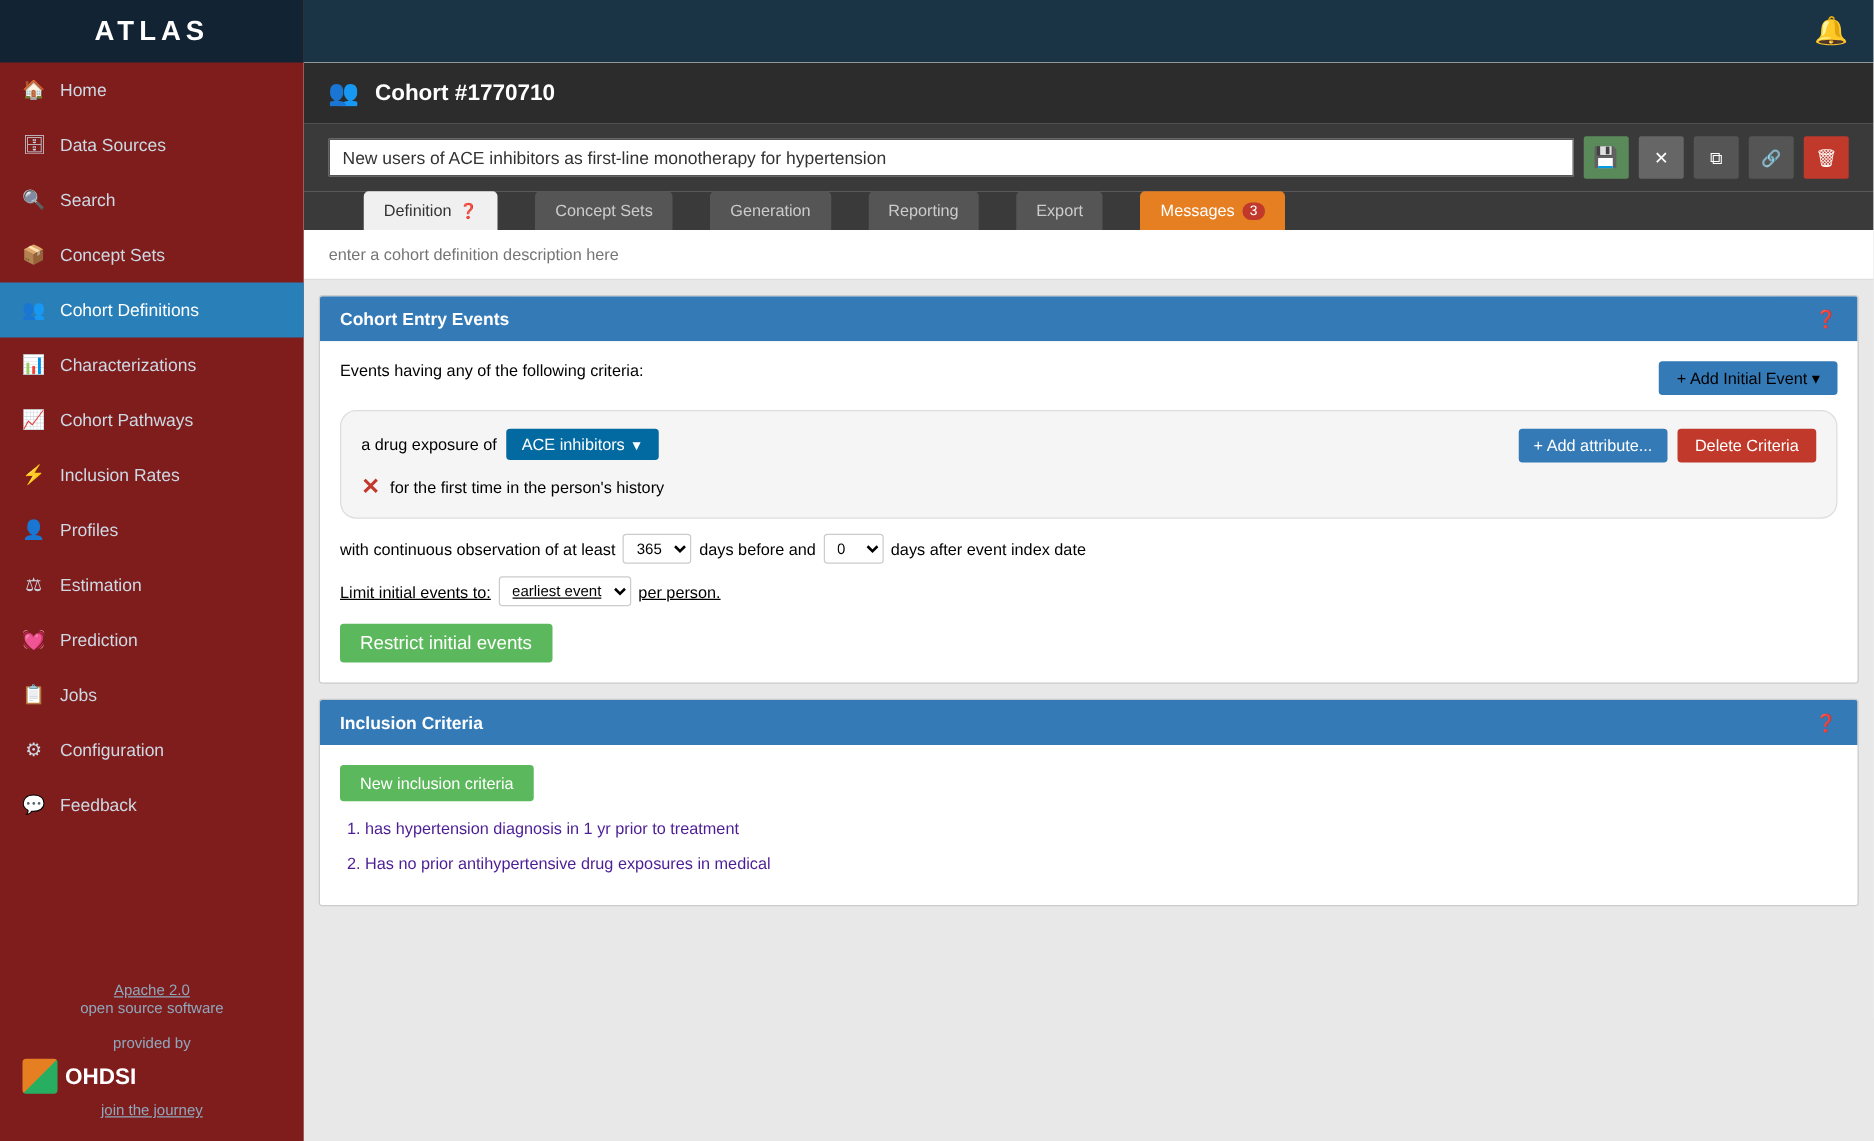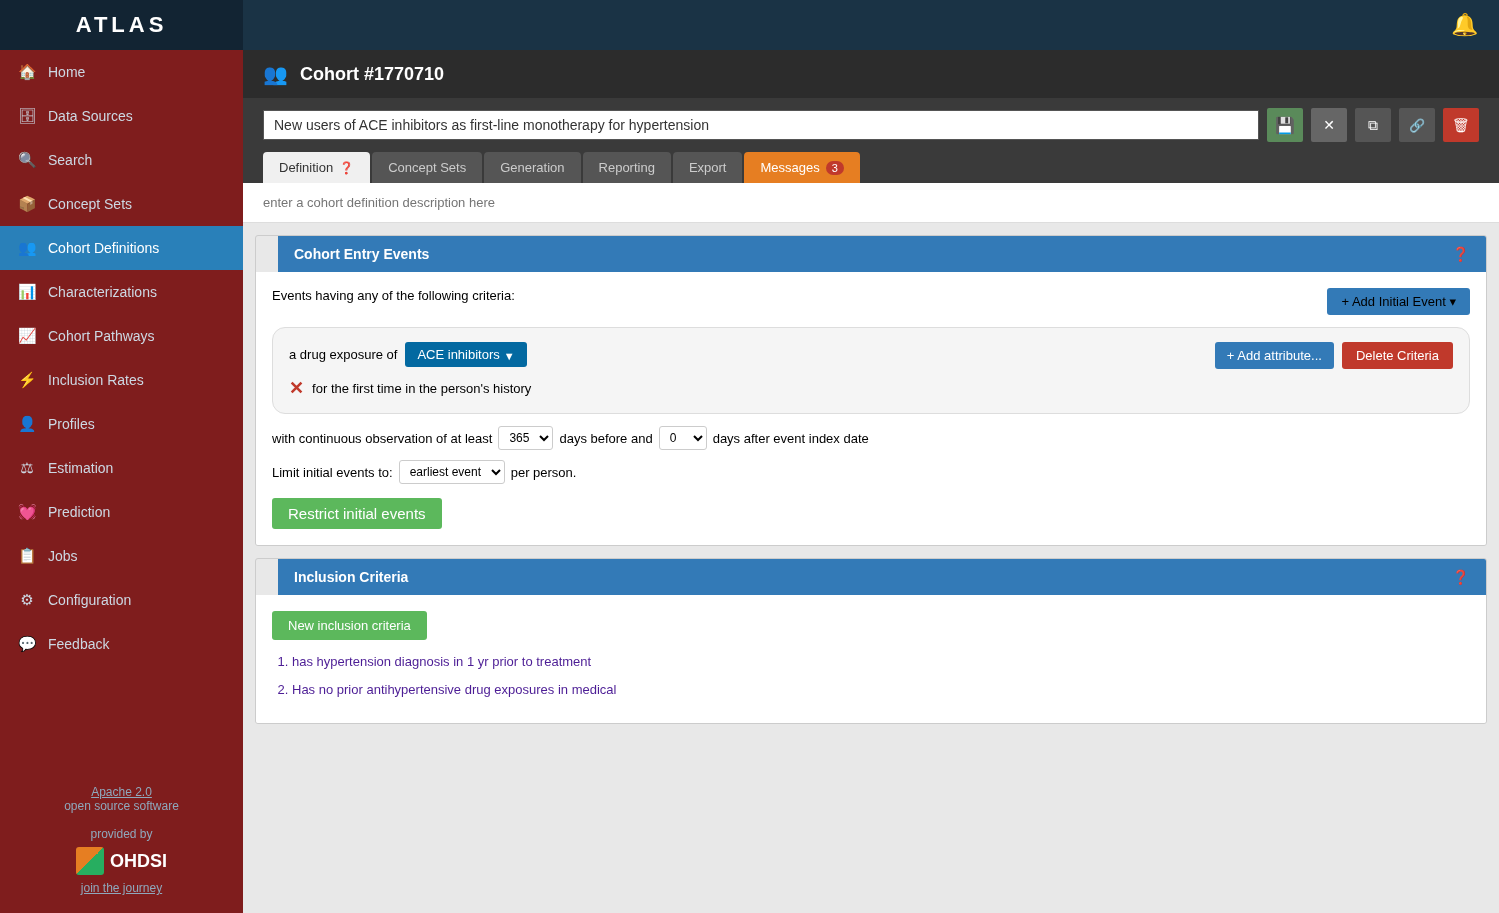--- a/index.html
+++ b/index.html
@@ -44,21 +44,20 @@
       margin-top: auto;
       padding: 18px;
       text-align: center;
       color: #8fa8bc;
       font-size: 12px;
     }
     #sidebar-footer a { color: #8fa8bc; text-decoration: underline; cursor: pointer; }
     .ohdsi-logo {
       display: flex;
       align-items: center;
-      justify-content: center;
       gap: 6px;
       margin: 6px 0;
     }
     .ohdsi-logo-icon {
       width: 28px; height: 28px;
       background: linear-gradient(135deg, #e67e22 50%, #27ae60 50%);
       border-radius: 3px;
       display: inline-block;
     }
     .ohdsi-text { font-size: 18px; font-weight: bold; color: #fff; }
@@ -137,21 +136,21 @@
       padding: 0 20px;
       gap: 2px;
     }
     .tab {
       padding: 8px 16px;
       cursor: pointer;
       font-size: 13px;
       border-radius: 4px 4px 0 0;
       background: #555;
       color: #ccc;
-      display: flex; align-items: center; gap: 6px;
+      display: flex; align-items: center; gap: 6px; margin-left: 28px;
     }
     .tab.active { background: #f0f0f0; color: #333; }
     .tab-messages { background: #e67e22; color: #fff; }
     .badge {
       background: #c0392b;
       color: #fff;
       border-radius: 10px;
       padding: 1px 6px;
       font-size: 11px;
     }
@@ -182,21 +181,20 @@
     }
     .section-header {
       background: #337ab7;
       color: #fff;
       padding: 10px 16px;
       font-size: 14px;
       font-weight: 600;
       display: flex;
       align-items: center;
       justify-content: space-between;
-      margin-left: 22px;
     }
     .section-help { color: #fff; font-size: 14px; cursor: pointer; }
     .section-body {
       background: #fff;
       padding: 16px;
     }
 
     
     .events-row {
       display: flex;
@@ -268,20 +266,21 @@
     .obs-select {
       padding: 3px 6px;
       border: 1px solid #ccc;
       border-radius: 3px;
       font-size: 12px;
       background: #fff;
     }
     .limit-row {
       display: flex; align-items: center; gap: 6px;
       margin-bottom: 14px;
+      text-decoration: underline;
     }
     .btn-restrict {
       background: #5cb85c;
       color: #fff;
       padding: 7px 16px;
       border: none;
       cursor: pointer;
       border-radius: 3px;
       font-size: 15px;
     }

